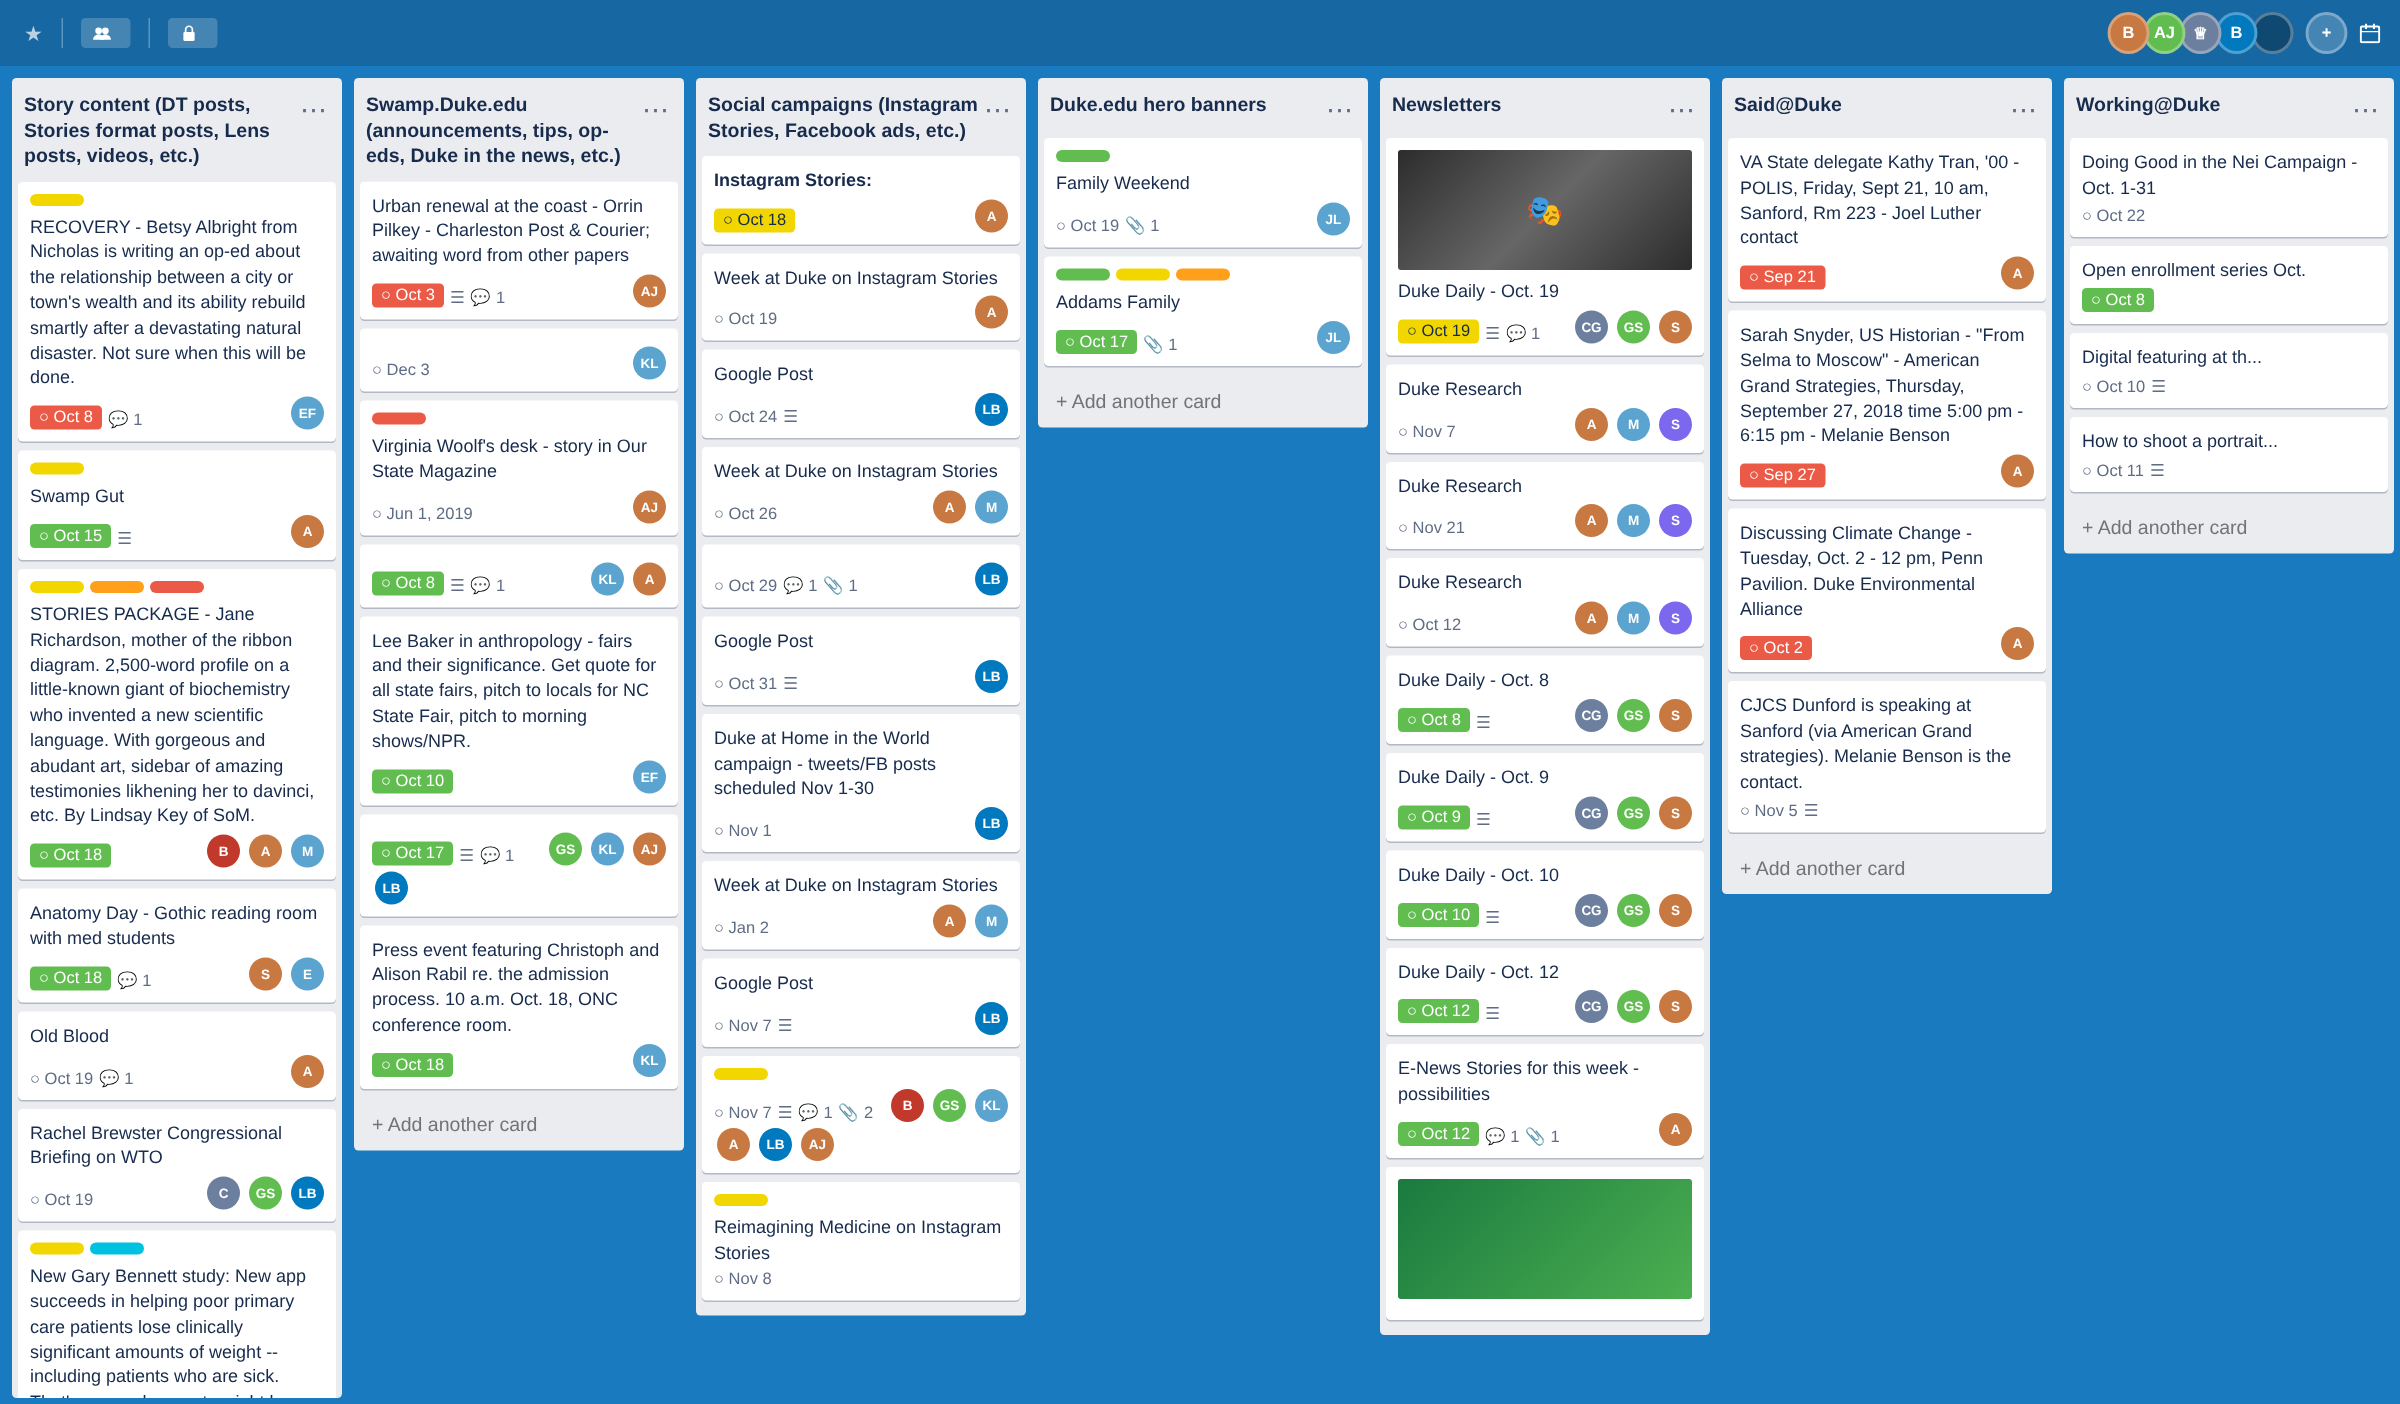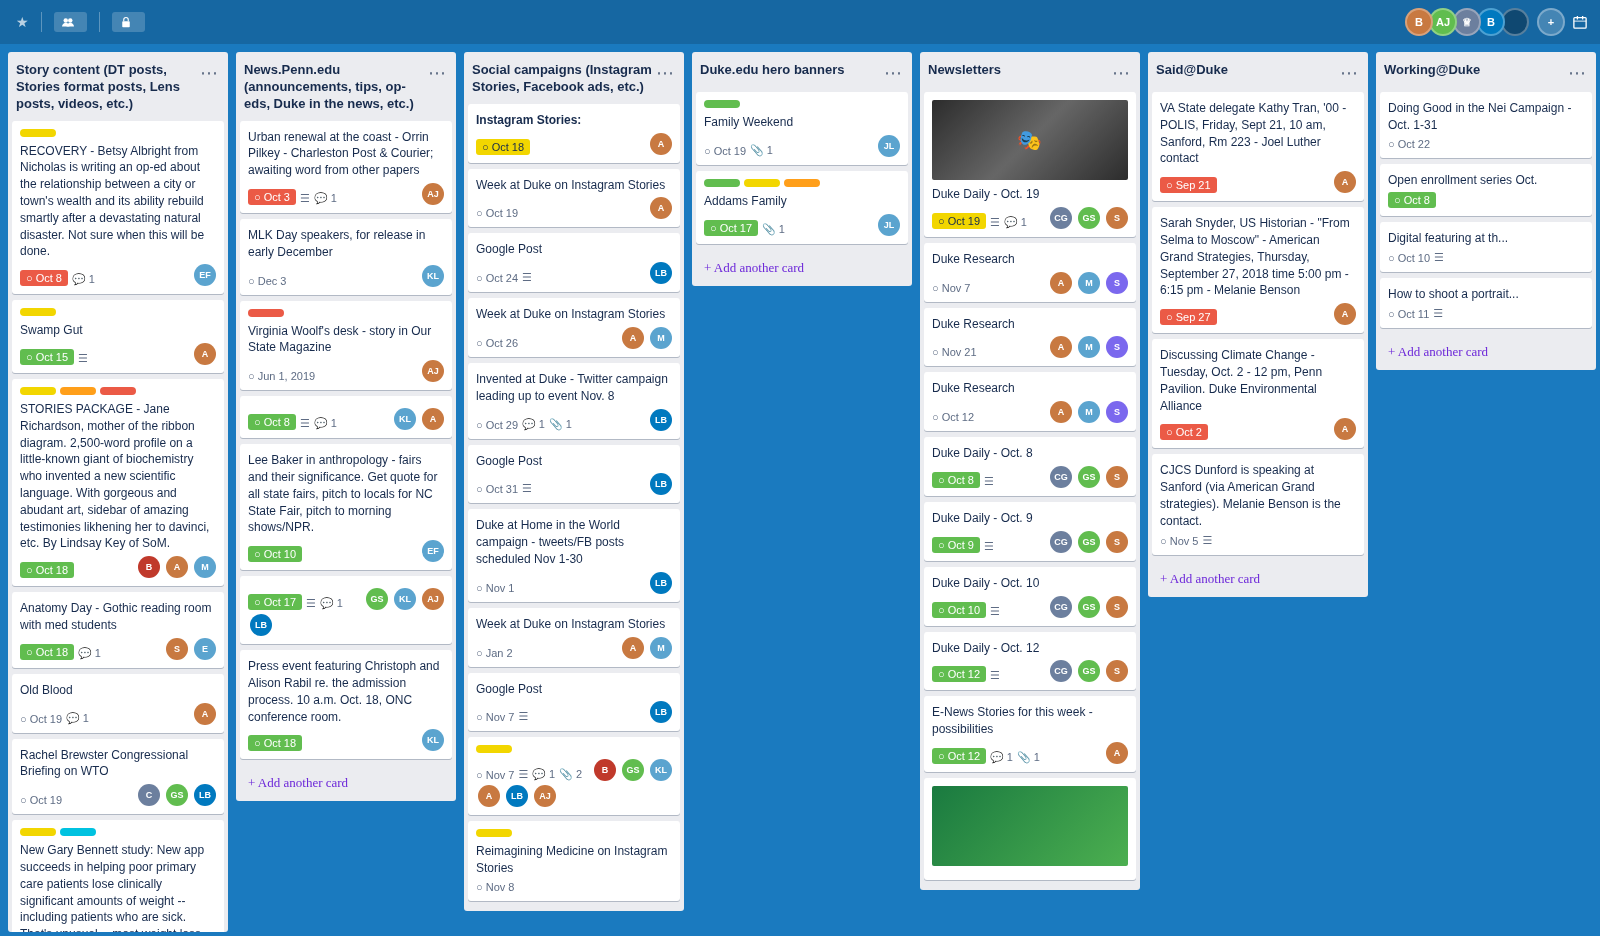--- a/index.html
+++ b/index.html
@@ -113,23 +113,22 @@
       display: inline-flex; align-items: center; justify-content: center;
       font-size: 9px; font-weight: 700; color: white;
       margin-left: 2px;
     }
     .labels-row { display: flex; gap: 4px; margin-bottom: 6px; }
     .label-pill { height: 8px; border-radius: 4px; width: 40px; }
 
     .add-card {
       display: flex; align-items: center; gap: 4px;
       padding: 6px 8px; border-radius: 3px;
-      color: #6d28d9; font-size: 13px; cursor: pointer;
+      color: #737373; font-size: 13px; cursor: pointer;
       margin: 0 4px 4px;
-      font-family: Liberation Serif, serif;
     }
     .card-img-placeholder {
       width: 100%; height: 80px; border-radius: 2px; margin-bottom: 6px;
       background: linear-gradient(135deg, #555 0%, #888 100%);
     }
     .card-img-placeholder.theater {
       background: linear-gradient(135deg, #2c2c2c 0%, #666 50%, #2c2c2c 100%);
       display: flex; align-items: center; justify-content: center;
     }
     .card-img-placeholder.green-banner {
@@ -259,36 +258,35 @@
           <div class="labels-row">
             <div class="label-pill" style="background:#f2d600;width:36px;height:8px;border-radius:4px;"></div>
             <div class="label-pill" style="background:#00c2e0;width:36px;height:8px;border-radius:4px;"></div>
           </div>
           <div class="card-title">New Gary Bennett study: New app succeeds in helping poor primary care patients lose clinically significant amounts of weight -- including patients who are sick. That's unusual -- most weight loss trials involve motivated, well people</div>
         </div>
       </div>
     </div>
     <div class="column">
       <div class="column-header">
-    <div class="column-title">News.Penn.edu (announcements, tips, op-eds, Duke in the news, etc.)</div>
+    <div class="column-title">Swamp.Duke.edu (announcements, tips, op-eds, Duke in the news, etc.)</div>
     <div class="col-menu">⋯</div>
   </div>
   <div class="column-body">
         <div class="card">
           <div class="card-title">Urban renewal at the coast - Orrin Pilkey - Charleston Post &amp; Courier; awaiting word from other papers</div>
           <div class="card-footer">
             <span class="date-badge red">○ Oct 3</span>
             <span class="comment-icon">☰</span>
             <span class="comment-icon">💬 1</span>
             <span style="flex:1"></span>
             <div class="avatar-tiny" style="background:#c87941">AJ</div>
           </div>
         </div>
         <div class="card">
-          <div class="card-title">MLK Day speakers, for release in early December</div>
           <div class="card-footer">
             <span class="date-plain">○ Dec 3</span>
             <span style="flex:1"></span>
             <div class="avatar-tiny" style="background:#5ba4cf">KL</div>
           </div>
         </div>
         <div class="card">
           <div class="labels-row">
             <div class="label-pill" style="background:#eb5a46;width:36px;height:8px;border-radius:4px;"></div>
           </div>
@@ -374,21 +372,20 @@
         <div class="card">
           <div class="card-title">Week at Duke on Instagram Stories</div>
           <div class="card-footer">
             <span class="date-plain">○ Oct 26</span>
             <span style="flex:1"></span>
             <div class="avatar-tiny" style="background:#c87941">A</div>
             <div class="avatar-tiny" style="background:#5ba4cf">M</div>
           </div>
         </div>
         <div class="card">
-          <div class="card-title">Invented at Duke - Twitter campaign leading up to event Nov. 8</div>
           <div class="card-footer">
             <span class="date-plain">○ Oct 29</span>
             <span class="comment-icon">💬 1</span>
             <span class="comment-icon">📎 1</span>
             <span style="flex:1"></span>
             <div class="avatar-tiny" style="background:#0079bf">LB</div>
           </div>
         </div>
         <div class="card">
           <div class="card-title">Google Post</div>

